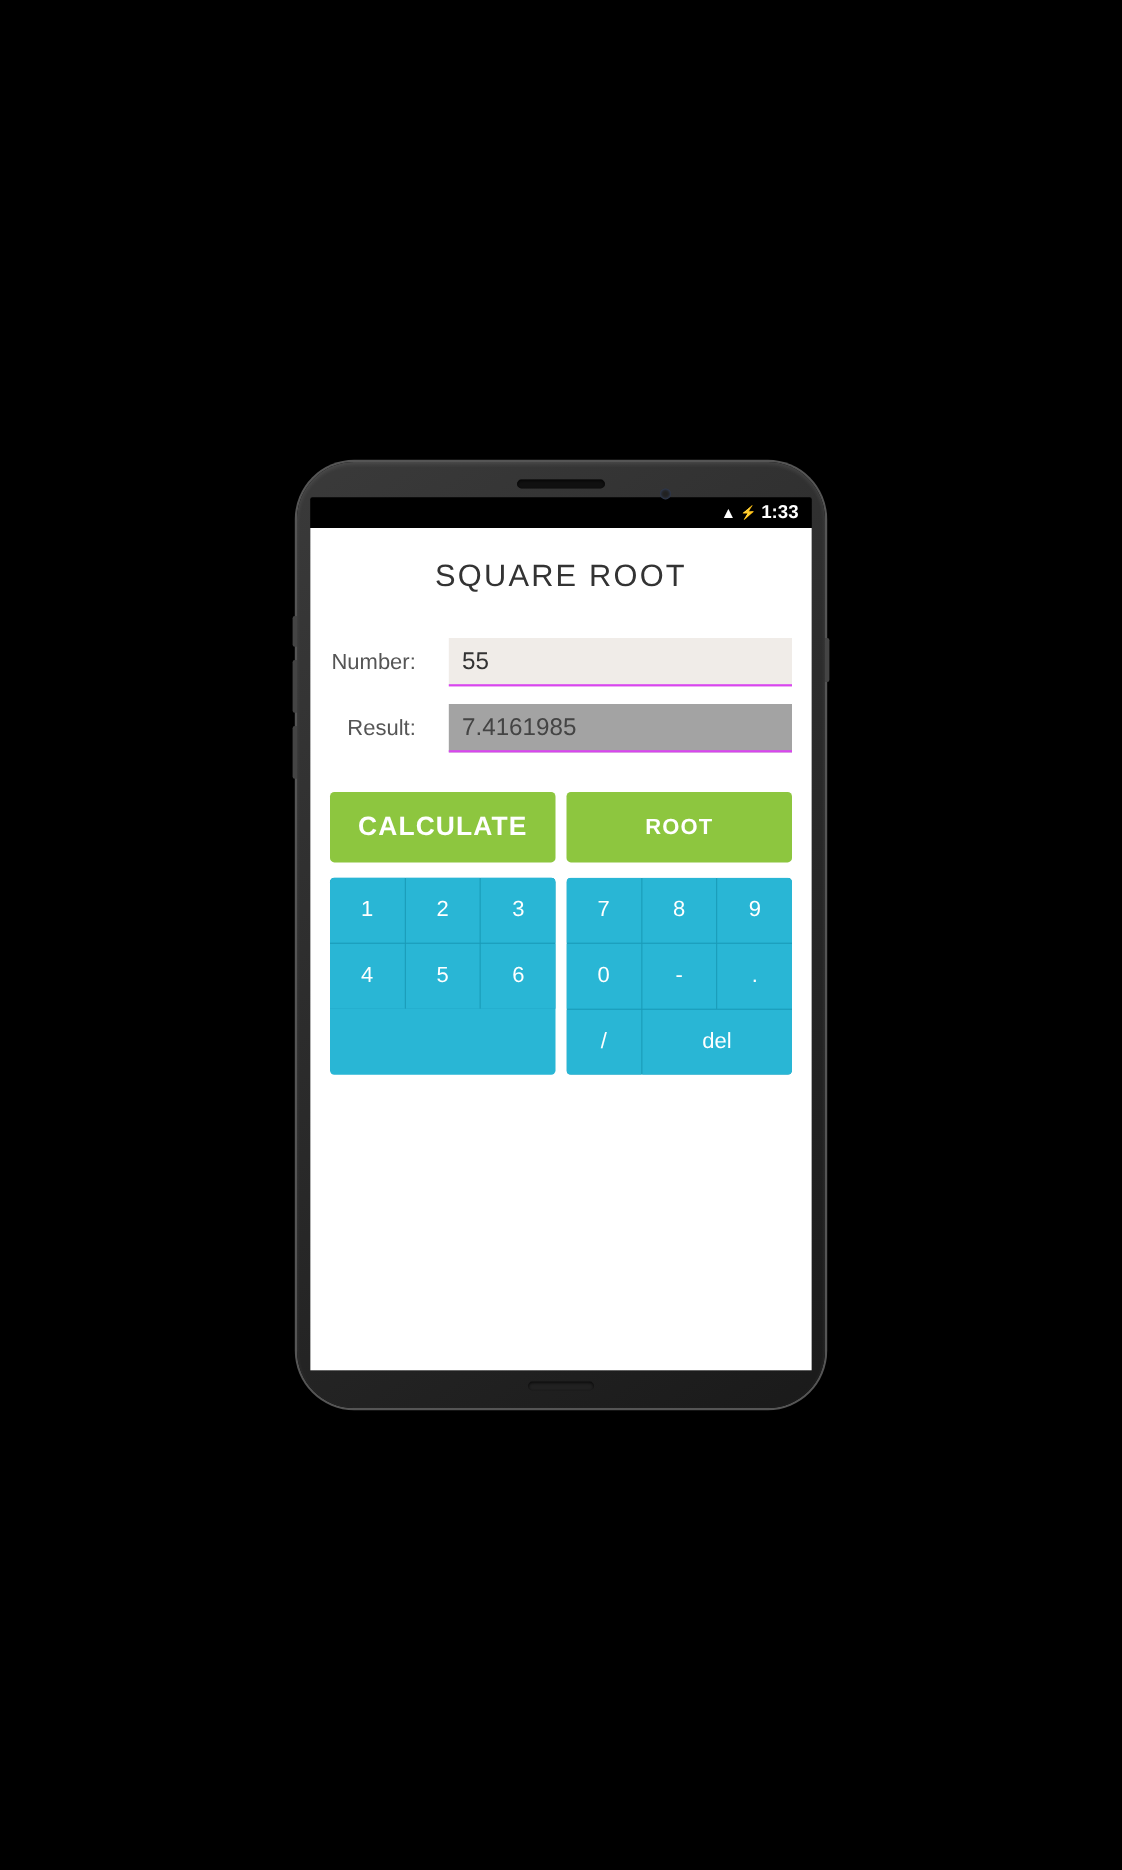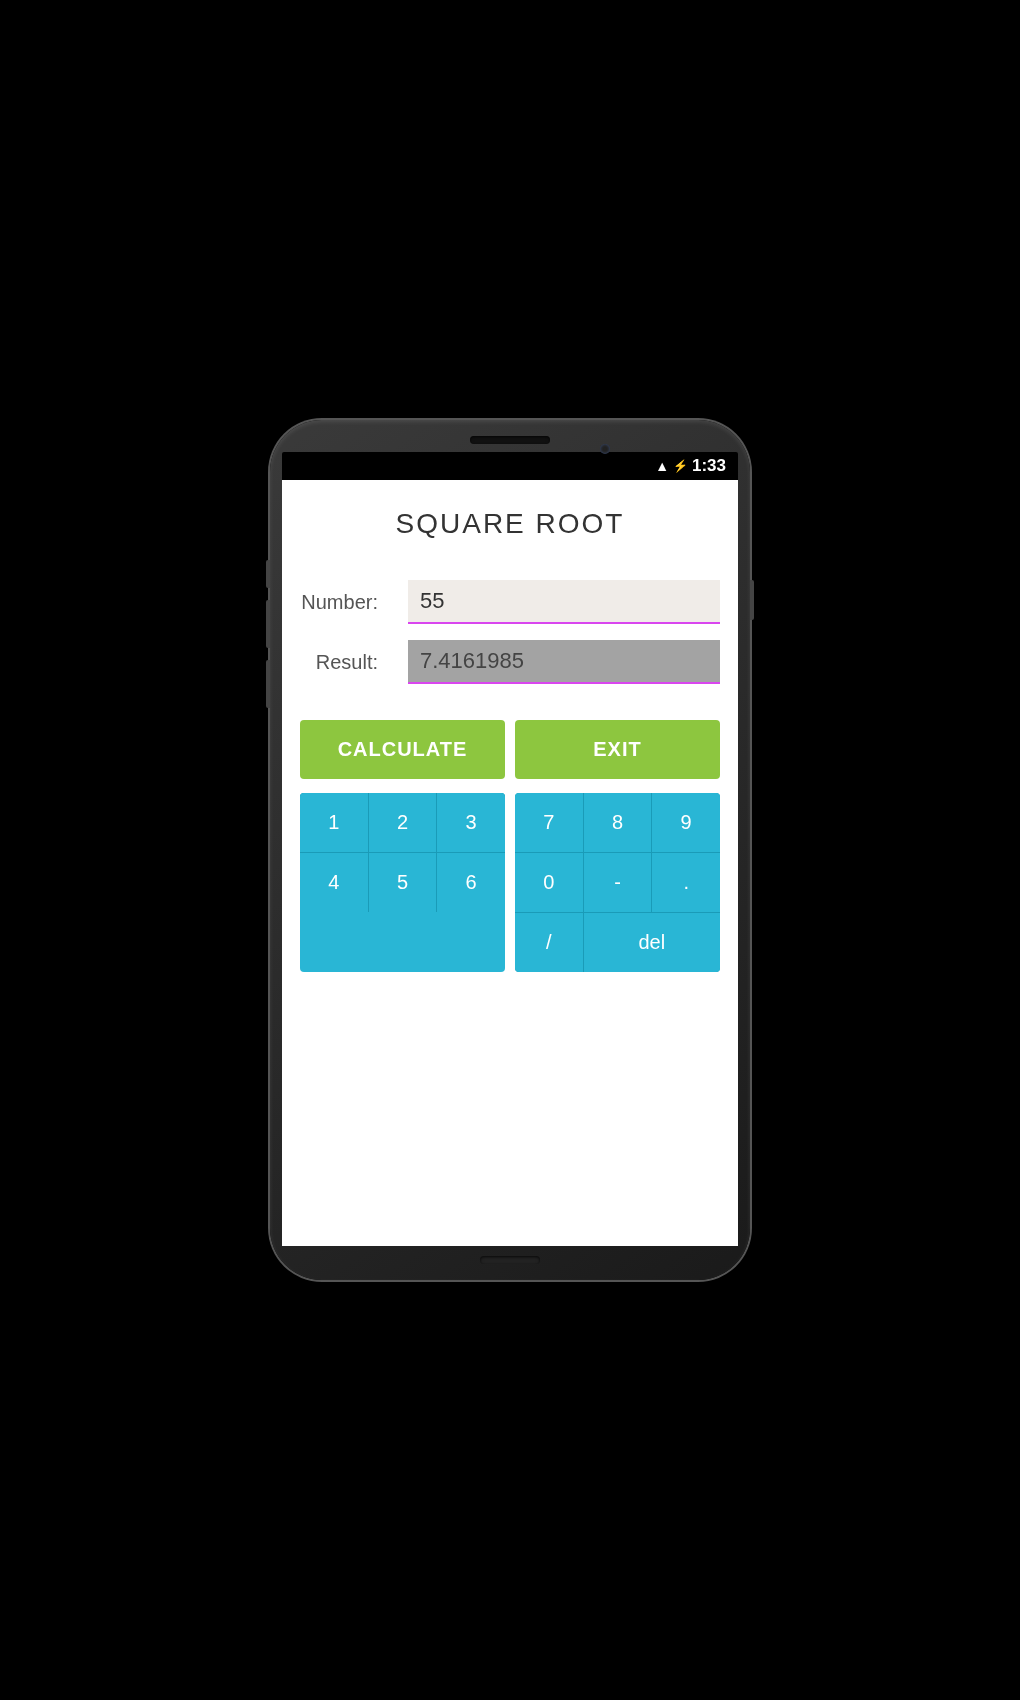--- a/index.html
+++ b/index.html
@@ -151,21 +151,21 @@
       margin-bottom: 14px;
     }
 
     .btn-calculate {
       flex: 1;
       background: #8dc63f;
       color: #fff;
       border: none;
       border-radius: 4px;
       padding: 18px 0;
-      font-size: 20px;
+      font-size: 24px;
       font-weight: bold;
       letter-spacing: 1px;
       cursor: pointer;
     }
 
     .btn-exit {
       flex: 1;
       background: #8dc63f;
       color: #fff;
       border: none;
@@ -308,21 +308,21 @@
         <input class="form-input" type="text" value="55" style="">
       </div>
 
       <div class="form-row">
         <label class="form-label">Result:</label>
         <input class="form-input result" type="text" value="7.4161985" style="">
       </div>
 
       <div class="buttons-row">
         <button class="btn-calculate">CALCULATE</button>
-        <button class="btn-exit">EXIT</button>
+        <button class="btn-exit">ROOT</button>
       </div>
 
       <div class="numpad-container">
 
         <div class="numpad-left">
           <div class="numpad-grid">
             <button class="num-key">1</button>
             <button class="num-key">2</button>
             <button class="num-key">3</button>
             <button class="num-key">4</button>

